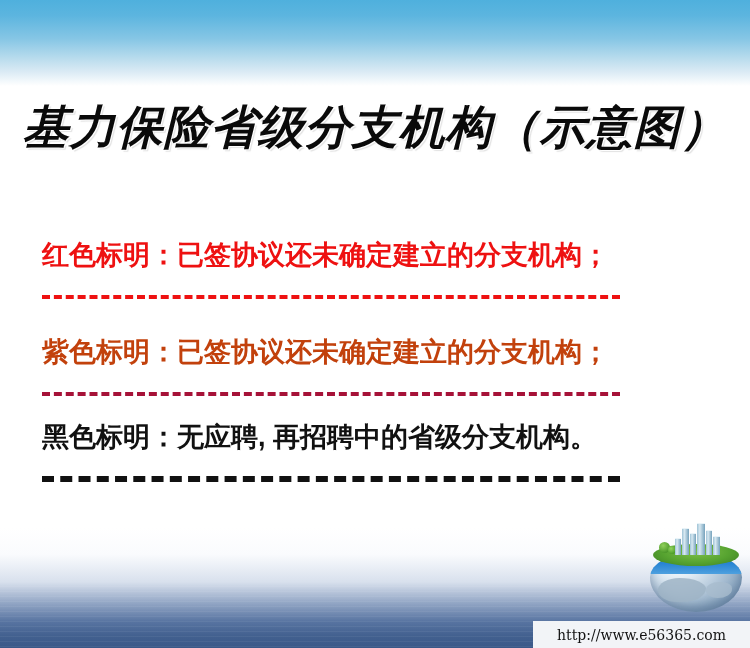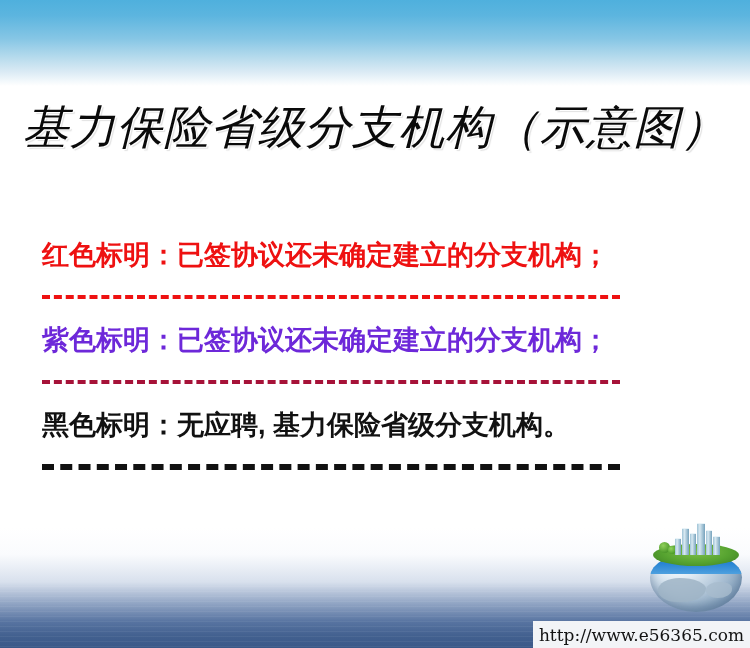--- a/index.html
+++ b/index.html
@@ -61,21 +61,21 @@
   }
 
   
   .title {
     position: absolute;
     left: 0;
     top: 97px;
     width: 750px;
     text-align: center;
     font-family: "DejaVu Serif", "Liberation Serif", serif;
-    font-weight: normal;
+    font-weight: bold;
     font-style: italic;
     font-size: 46px;
     letter-spacing: 1px;
     color: #0a0a0a;
     text-shadow: 1px 1px 0 rgba(255,255,255,0.95), 2px 2px 1px rgba(190,190,190,0.45);
     white-space: nowrap;
   }
 
   
   .legend {
@@ -87,21 +87,21 @@
   .legend-row {
     height: 43px;
     display: flex;
     align-items: center;
     font-weight: bold;
     font-size: 27px;
     letter-spacing: 0px;
     white-space: nowrap;
   }
   .legend-row.red   { color: #ee1111; }
-  .legend-row.purple{ color: #6d28d9; }
+  .legend-row.purple{ color: #c2410c; margin-top: 12px; }
   .legend-row.black { color: #111111; }
 
   .dash {
     height: 42px;
     width: 578px;
     position: relative;
   }
   .dash::before {
     content: "";
     position: absolute;
@@ -236,21 +236,21 @@
     top: 621px;
     width: 217px;
     height: 27px;
     background: #f2f4f7;
     display: flex;
     align-items: center;
     justify-content: center;
   }
   .watermark span {
     font-family: "DejaVu Serif", "Liberation Serif", serif;
-    font-size: 17px;
+    font-size: 14px;
     color: #131313;
     letter-spacing: 0px;
     white-space: nowrap;
   }
 </style>
 </head>
 <body>
 
 <div id="slide">
 
@@ -262,21 +262,21 @@
   <div class="title">基力保险省级分支机构（示意图）</div>
 
   <div class="legend">
 
     <div class="legend-row red">红色标明：已签协议还未确定建立的分支机构；</div>
     <div class="dash red"></div>
 
     <div class="legend-row purple">紫色标明：已签协议还未确定建立的分支机构；</div>
     <div class="dash purple"></div>
 
-    <div class="legend-row black">黑色标明：无应聘, 基力保险省级分支机构。</div>
+    <div class="legend-row black">黑色标明：无应聘, 再招聘中的省级分支机构。</div>
     <div class="dash black"></div>
 
   </div>
 
   <div class="globe-wrap">
     <div class="globe-sphere">
       <div class="globe-sea"></div>
       <div class="globe-landmass"></div>
       <div class="globe-landmass2"></div>
       <div class="globe-glint"></div>

